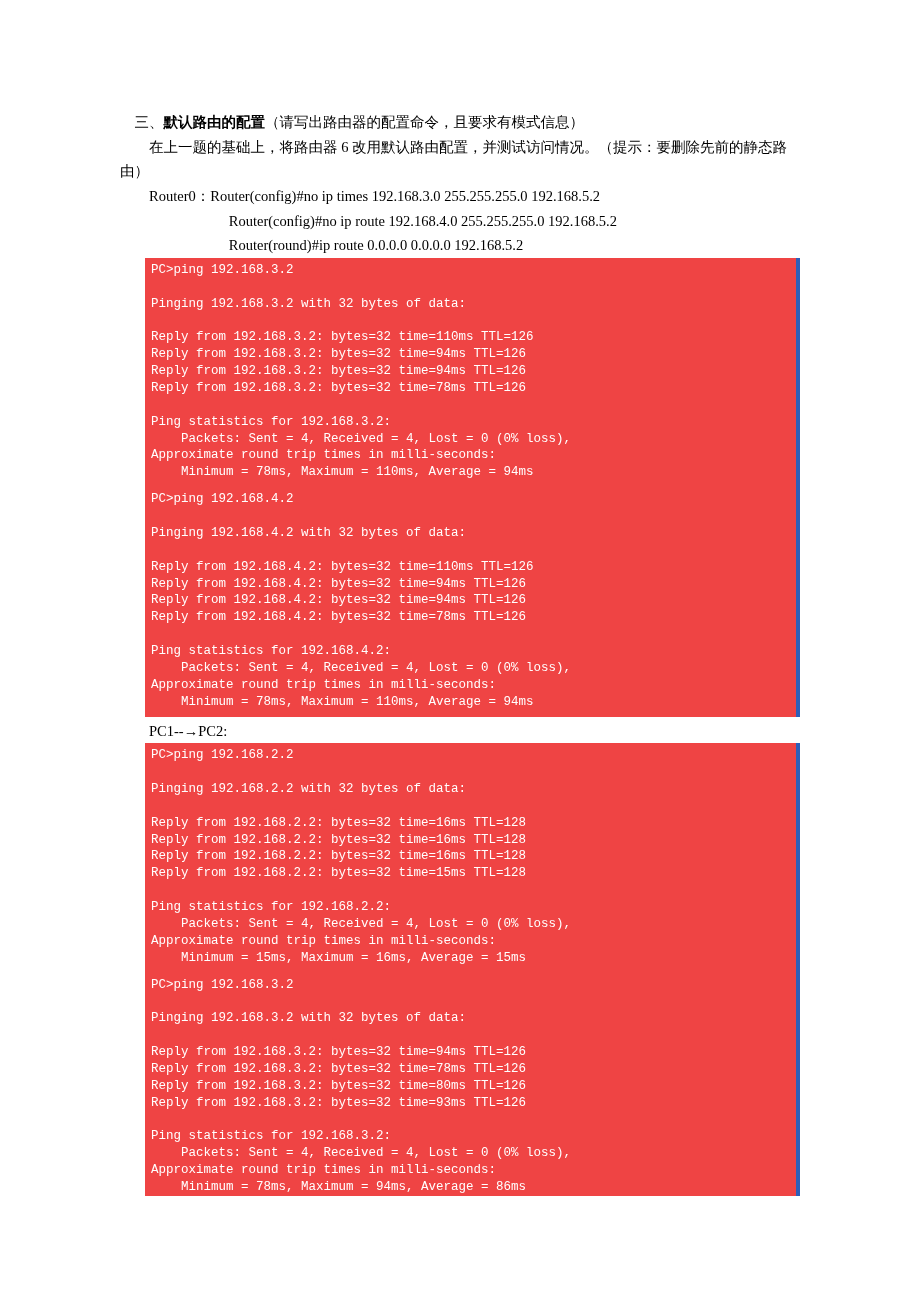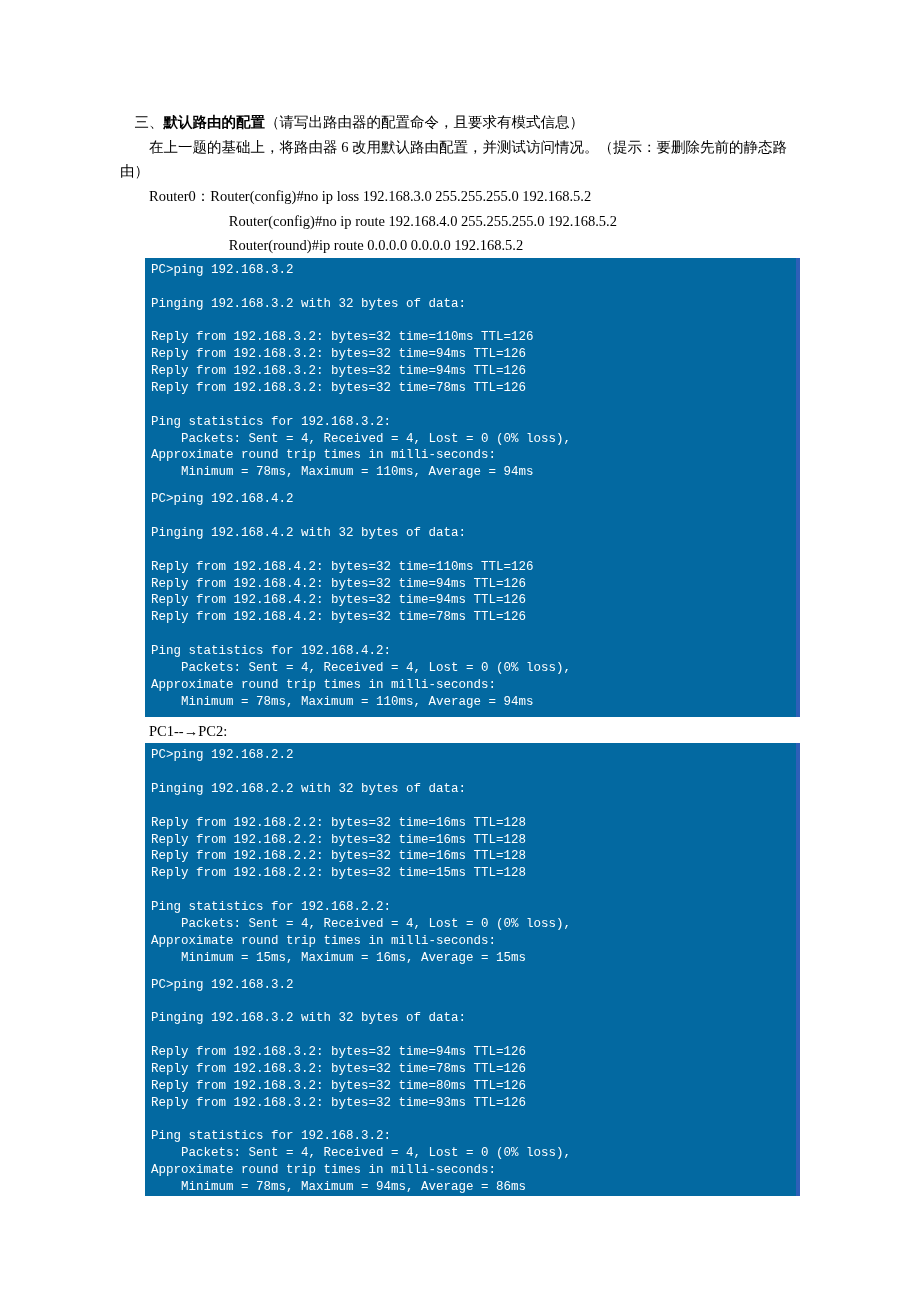--- a/index.html
+++ b/index.html
@@ -44,21 +44,21 @@
     margin: 10px 0 2px 0;
     text-indent: 2em;
     font-family: "Times New Roman", serif;
   }
   .label-tight {
     margin: 2px 0 0 0;
     text-indent: 2em;
     font-family: "Times New Roman", serif;
   }
   .terminal {
-    background: #0369a1;
+    background: #ef4444;
     color: #ffffff;
     font-family: "Courier New", monospace;
     font-size: 12.5px;
     line-height: 1.35;
     white-space: pre;
     padding: 4px 6px 6px 6px;
     margin: 0 0 0 2em;
     border-right: 4px solid #2e5fb8;
     overflow: hidden;
   }
@@ -70,21 +70,21 @@
 <body>
 
 <div class="page">
 
   <p class="heading-line">
     <span>三、</span><span class="heading-bold">默认路由的配置</span><span class="heading-rest">（请写出路由器的配置命令，且要求有模式信息）</span>
   </p>
 
   <p class="para">在上一题的基础上，将路由器 6 改用默认路由配置，并测试访问情况。（提示：要删除先前的静态路由）</p>
 
-  <p class="router-line">Router0：Router(config)#no ip loss 192.168.3.0 255.255.255.0 192.168.5.2</p>
+  <p class="router-line">Router0：Router(config)#no ip times 192.168.3.0 255.255.255.0 192.168.5.2</p>
   <p class="router-sub">Router(config)#no ip route 192.168.4.0 255.255.255.0 192.168.5.2</p>
   <p class="router-sub">Router(round)#ip route 0.0.0.0 0.0.0.0 192.168.5.2</p>
 
   <div class="terminal">PC&gt;ping 192.168.3.2
 
 Pinging 192.168.3.2 with 32 bytes of data:
 
 Reply from 192.168.3.2: bytes=32 time=110ms TTL=126
 Reply from 192.168.3.2: bytes=32 time=94ms TTL=126
 Reply from 192.168.3.2: bytes=32 time=94ms TTL=126

